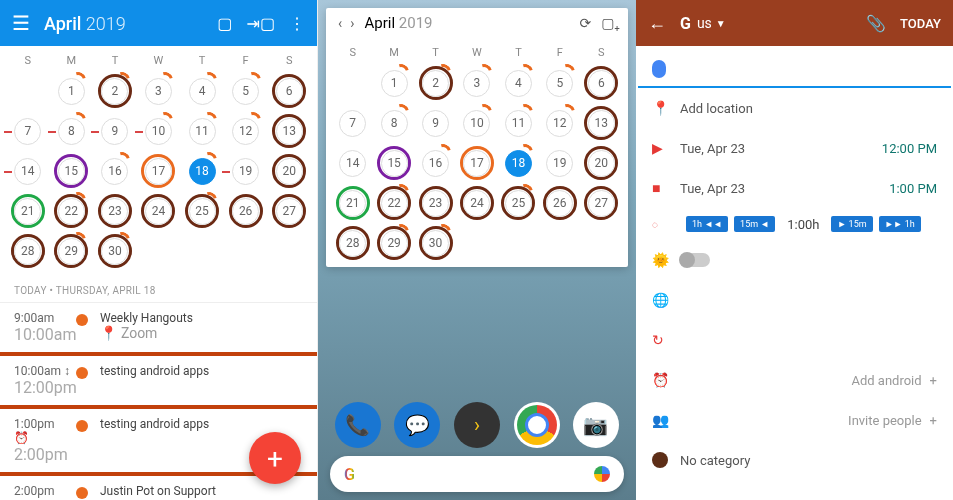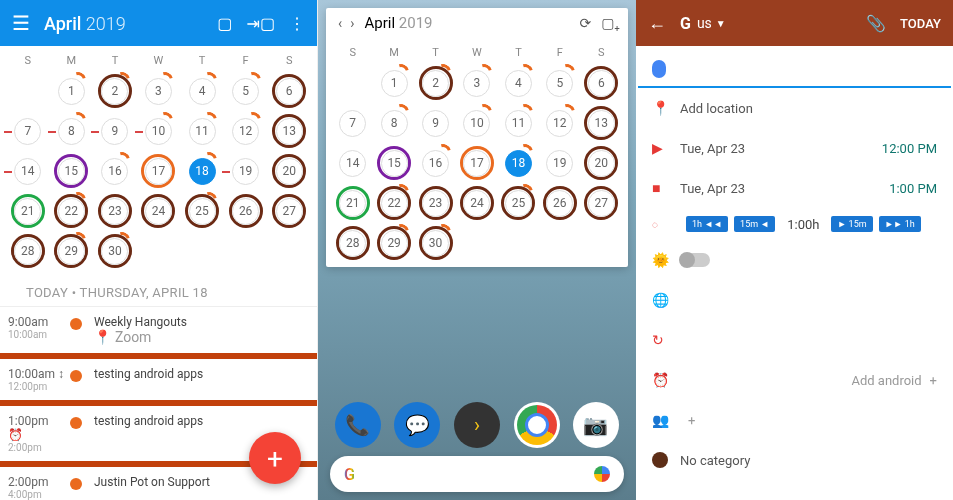--- a/index.html
+++ b/index.html
@@ -23,25 +23,25 @@
 .today{background:#0f8ee9;color:#fff;border-color:#0f8ee9}
 .ring{position:absolute;width:34px;height:34px;border-radius:50%;z-index:1}
 .r-dark{border:3px solid #6b2a14}
 .r-orange{border:3px solid #ea6a1f}
 .r-green{border:3px solid #1fa847}
 .r-purple{border:3px solid #7b1fa2}
 .arc{position:absolute;width:34px;height:34px;z-index:1}
 .arc::before{content:"";position:absolute;width:10px;height:10px;border:3px solid #ea6a1f;border-radius:50%;border-color:#ea6a1f transparent transparent transparent;transform:rotate(30deg);top:-2px;right:2px}
 .dash{position:absolute;width:8px;height:2px;background:#d94545;left:-2px;top:50%}
 
-.today-label{font-size:13px;color:#999;padding:10px 26px 6px;letter-spacing:.3px}
+.today-label{font-size:10px;color:#999;padding:10px 14px 6px;letter-spacing:.3px}
 .events{border-top:1px solid #eee}
-.evt{display:flex;padding:8px 8px;border-bottom:6px solid #c2410c;font-size:12px}
+.evt{display:flex;padding:8px 14px;border-bottom:4px solid #c2410c;font-size:12px}
 .evt .time{width:58px;color:#666}
-.evt .time div:nth-child(2){font-size:10px;color:#aaa}
+.evt .time div:nth-child(2){font-size:16px;color:#aaa}
 .evt .dot{width:12px;height:12px;border-radius:50%;background:#ea6a1f;margin:3px 12px 0 4px}
 .evt .txt{flex:1;color:#444}
 .evt .loc{font-size:14px;color:#999}
 .fab{position:absolute;bottom:16px;right:16px;width:52px;height:52px;border-radius:50%;background:#f44336;color:#fff;display:flex;align-items:center;justify-content:center;font-size:28px;box-shadow:0 3px 8px rgba(0,0,0,.3)}
 
 
 .widget{position:absolute;top:8px;left:8px;right:8px;background:#fff;border-radius:2px;box-shadow:0 2px 8px rgba(0,0,0,.2)}
 .whdr{display:flex;align-items:center;padding:6px 8px;font-size:15px}
 .whdr .nav{font-size:14px;padding:0 4px;color:#666}
 .whdr .title{flex:1;margin-left:6px}
@@ -492,19 +492,20 @@
   <div class="row3">
     <span class="ricn">↻</span>
   </div>
   <div class="row3">
     <span class="ricn">⏰</span>
     <span class="rlbl" style="text-align:right;color:#999">Add android</span>
     <span style="color:#999;margin-left:8px">+</span>
   </div>
   <div class="row3">
     <span class="ricn">👥</span>
+    <span class="rlbl" style="text-align:right;color:#999">Invite people</span>
     <span style="color:#999;margin-left:8px">+</span>
   </div>
   <div class="row3">
     <span class="catdot"></span>
     <span class="rlbl">No category</span>
   </div>
 </div>
 
 </body></html>

